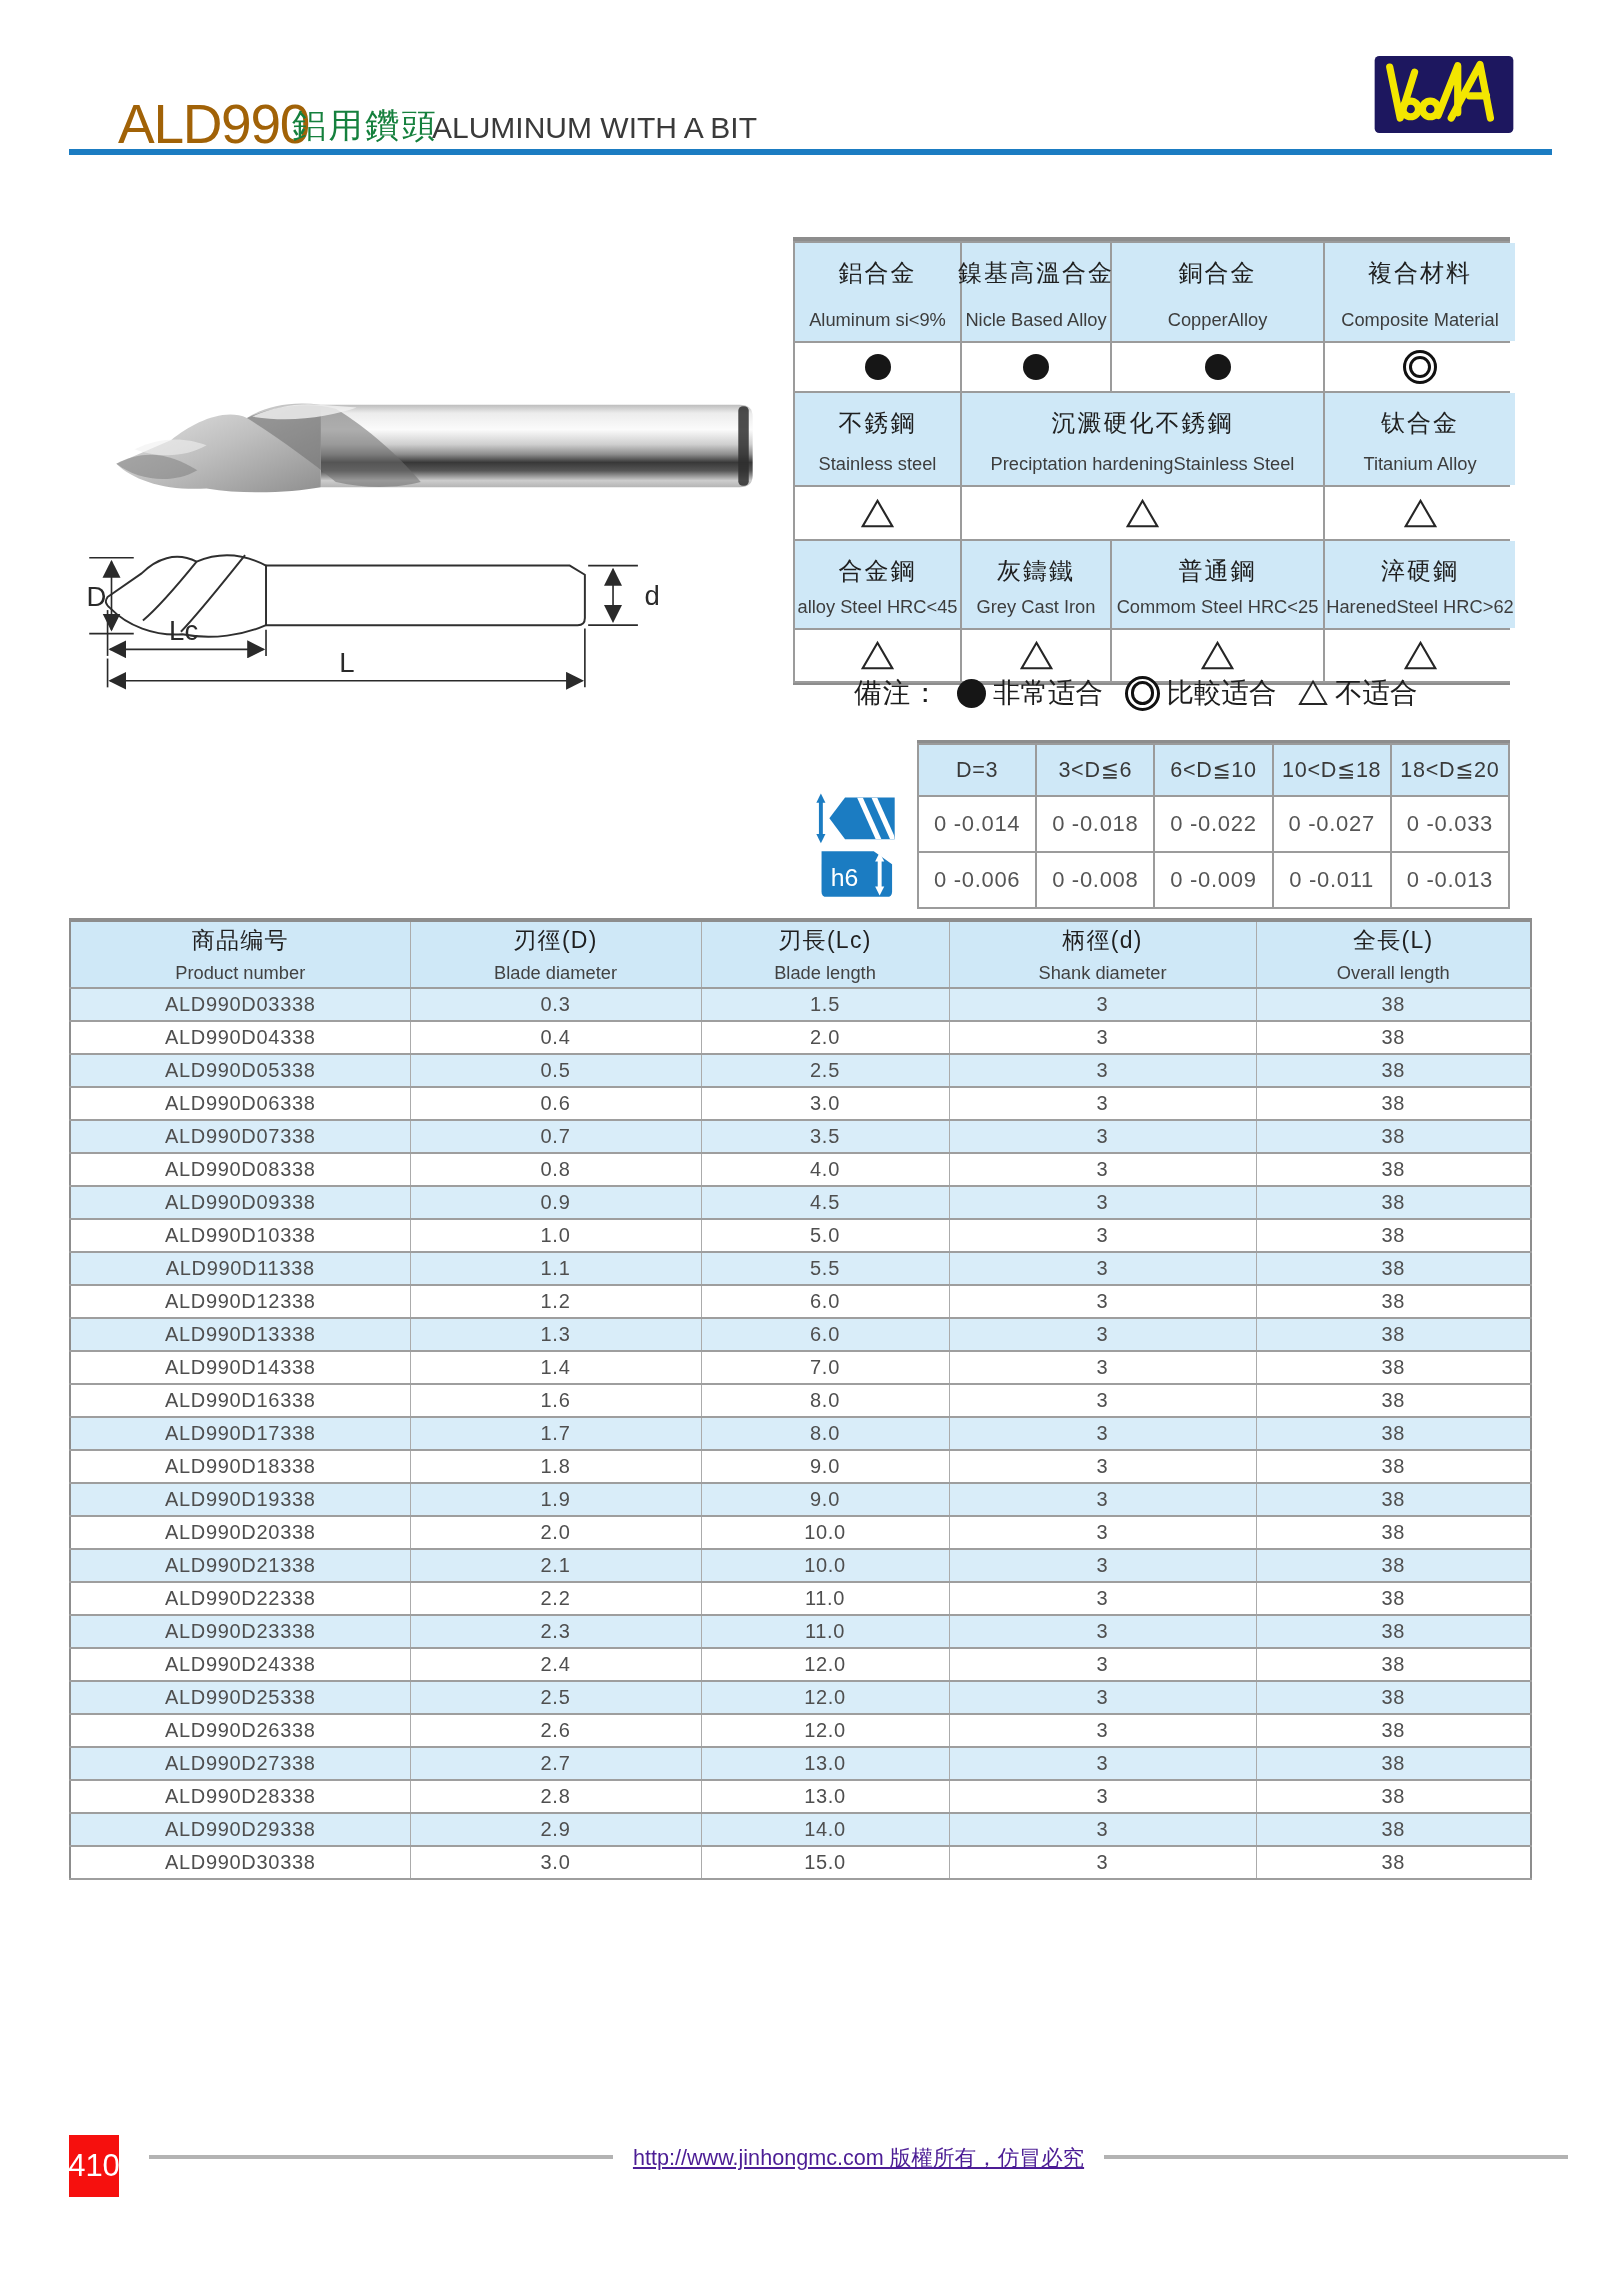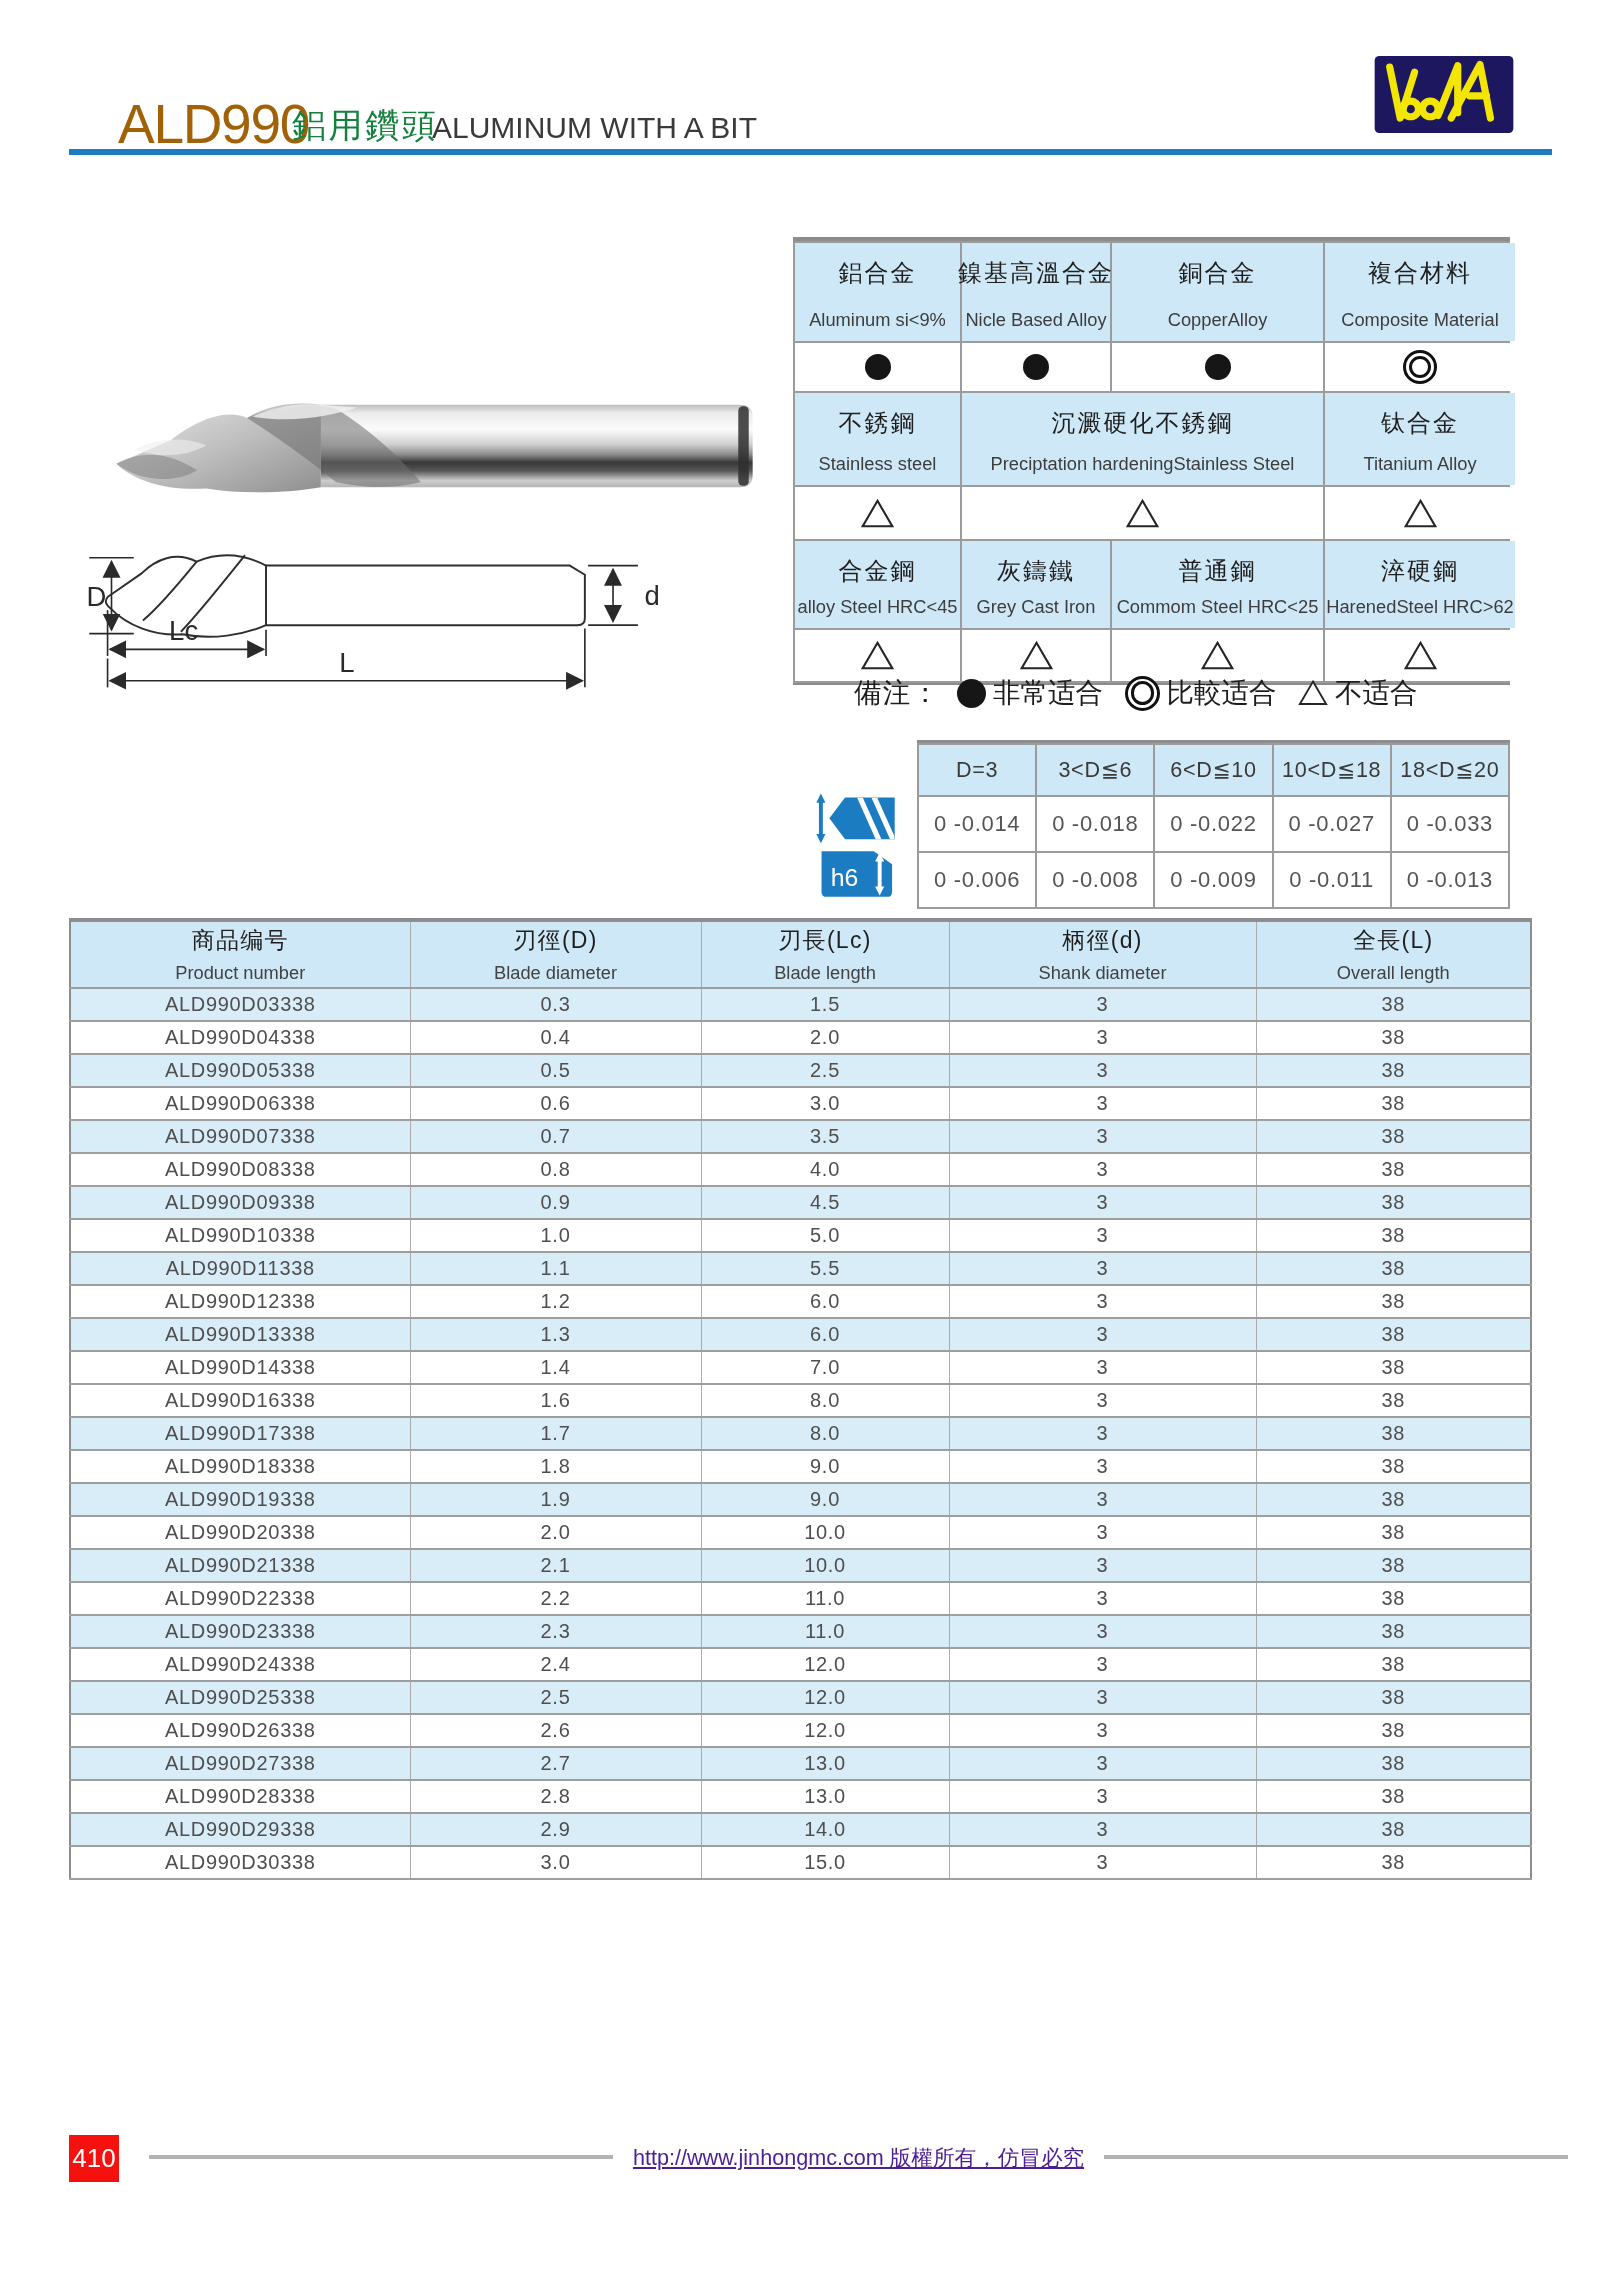--- a/index.html
+++ b/index.html
@@ -63,22 +63,22 @@
   .ptable th,.ptable td{border-left:1.3px solid #ababab;border-right:1.3px solid #ababab;
           border-top:2px solid #9e9e9e;border-bottom:2px solid #9e9e9e;
           text-align:center;vertical-align:middle;padding:0;overflow:hidden;}
   .ptable thead th{background:#cfe8f7;height:65px;font-weight:normal;}
   .ptable .h-zh{font-size:23px;color:#1f1f1f;letter-spacing:1.3px;}
   .ptable .h-en{font-size:18.3px;color:#424242;margin-top:5.2px;}
   .ptable td{height:31px;font-size:20px;color:#4f4f4f;letter-spacing:0.7px;}
   .ptable tr.alt td{background:#d9edf9;}
 
   
-  .page-badge{position:absolute;left:69px;top:2135px;width:50px;height:47px;background:#f6100e;
-              color:#fff;display:flex;align-items:center;justify-content:center;font-size:26px;}
+  .page-badge{position:absolute;left:69px;top:2135px;width:50px;height:62px;background:#f6100e;
+              color:#fff;display:flex;align-items:center;justify-content:center;font-size:31px;}
   .footer-strip{position:absolute;left:149px;top:2142px;width:1419px;height:30px;
                 display:flex;align-items:center;}
   .f-line{height:4.6px;background:#b3b3b3;flex:1;}
   .f-text{margin:0 19.6px;font-size:21.6px;color:#4c1d95;white-space:nowrap;text-decoration:underline;}
 </style>
 </head>
 <body>
 
 <div class="page">
 

